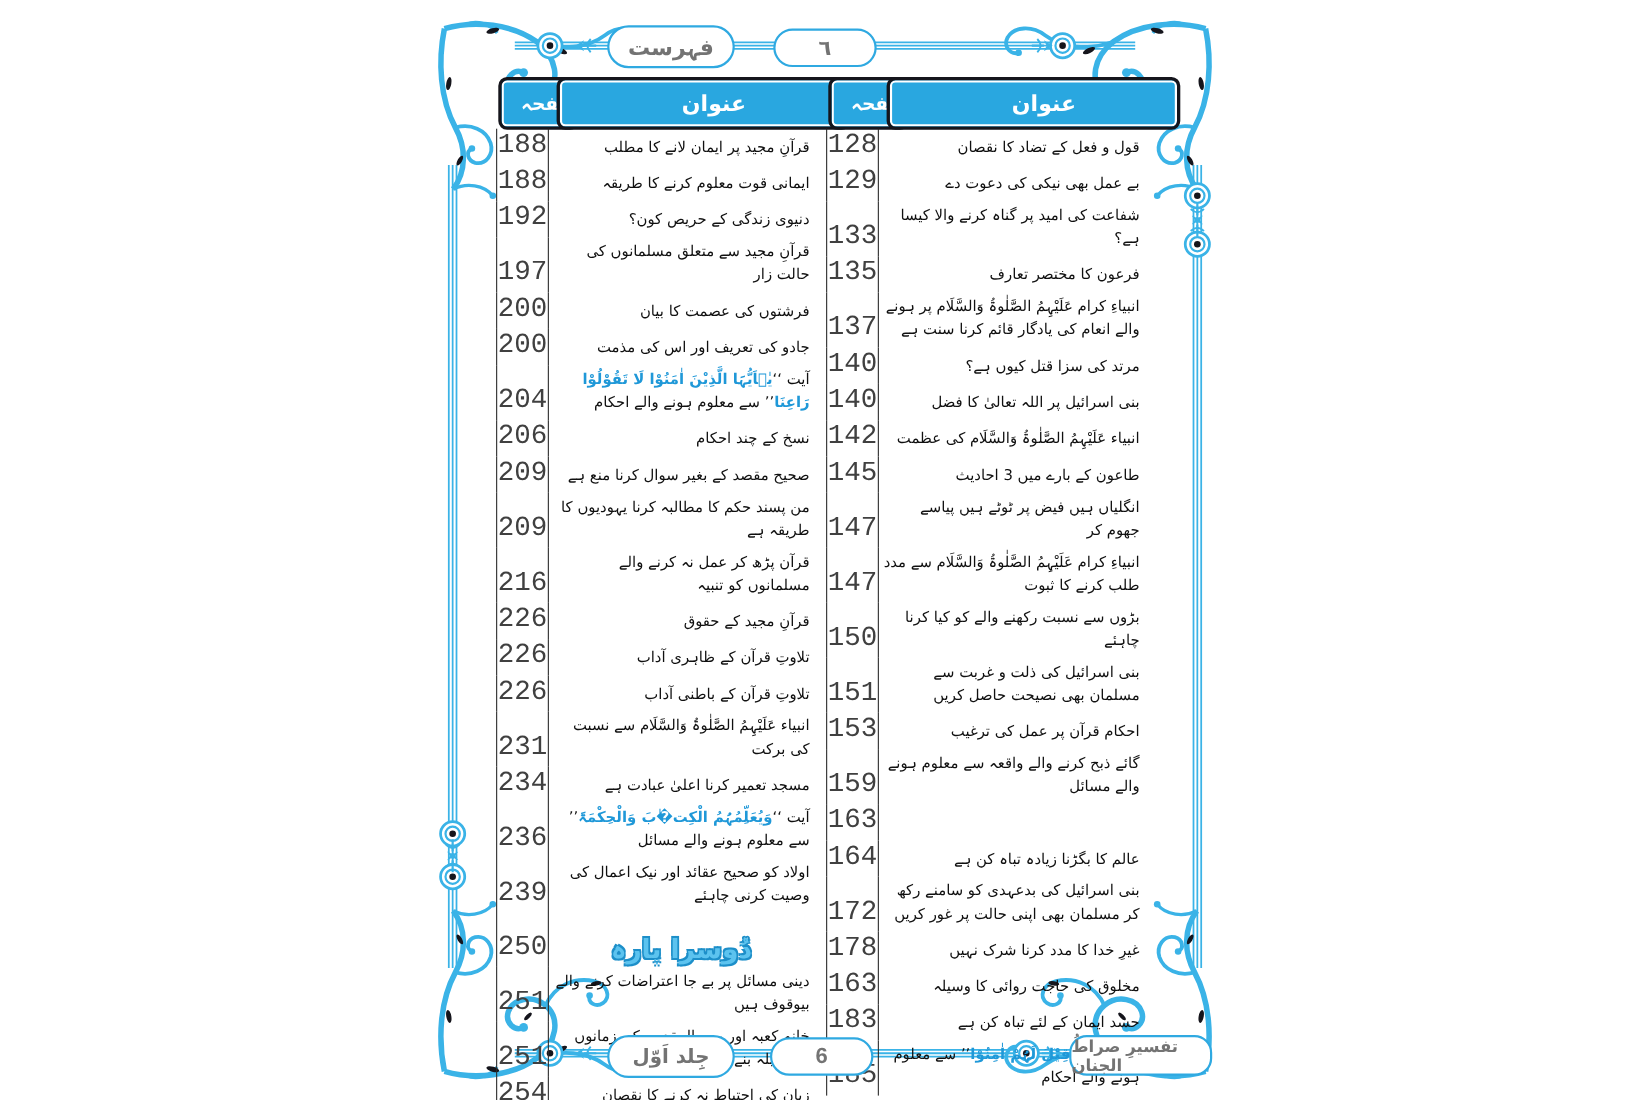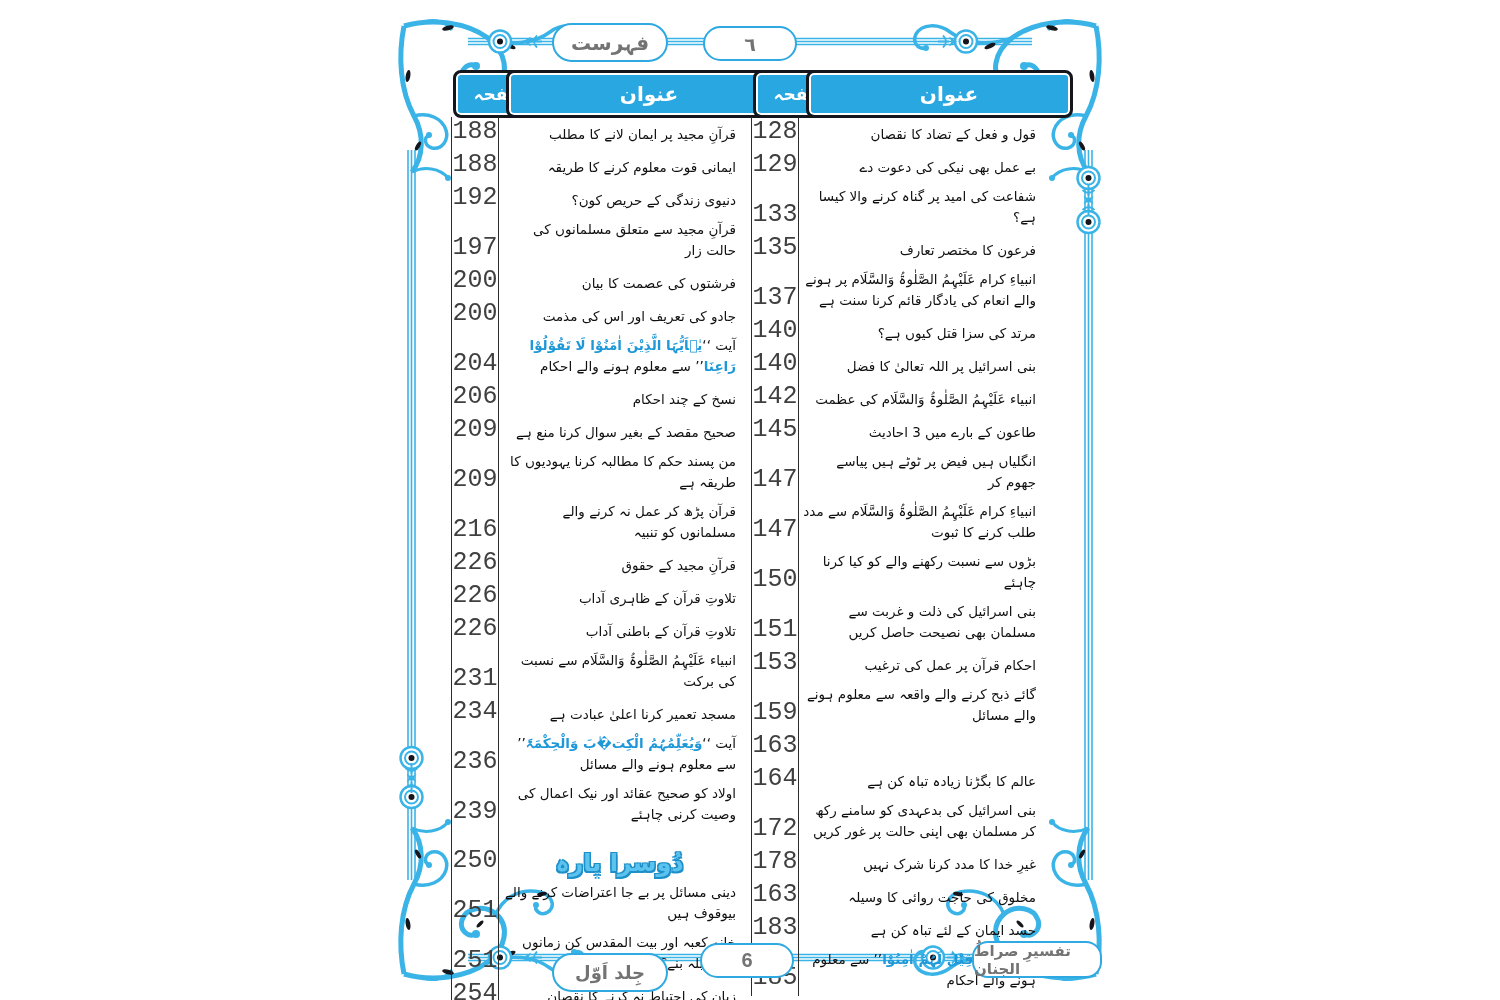--- a/index.html
+++ b/index.html
@@ -6,21 +6,21 @@
   .page{position:relative;width:1500px;height:1000px;background:#ffffff;overflow:hidden;
         font-family:"DejaVu Sans",sans-serif;color:#111;}
   svg.frame{position:absolute;left:0;top:0;z-index:1;}
 
   
   .pill{position:absolute;z-index:3;background:#fff;border:2.5px solid #2fa9e1;border-radius:26px;
         display:flex;align-items:center;justify-content:center;color:#737373;}
   .pill.urdu{font-family:"DejaVu Sans",sans-serif;font-weight:700;}
   #pill-index{left:552px;top:23px;width:112px;height:35px;font-size:20px;}
   #pill-top-num{left:703px;top:26px;width:90px;height:31px;font-size:19px;}
-  #pill-volume{left:552px;top:941px;width:112px;height:35px;font-size:18px;margin-top:12px;}
+  #pill-volume{left:552px;top:941px;width:112px;height:35px;font-size:18px;}
   #pill-bottom-num{left:700px;top:943px;width:90px;height:31px;font-size:20px;
         font-family:"Liberation Sans",sans-serif;font-weight:700;}
   #pill-book{left:972px;top:941px;width:126px;height:33px;font-size:15px;border-radius:16px;}
 
   
   .hbox{position:absolute;z-index:2;background:#29a7e0;border:3px solid #15151c;border-radius:8px;
         box-shadow:inset 0 0 0 2px #ffffff;color:#fff;display:flex;align-items:center;justify-content:center;
         font-weight:700;font-size:20px;padding-left:19px;}
   #hb-page-left {left:453px;top:70px;width:48px;height:42px;font-size:17px;}
   #hb-title-left{left:506px;top:70px;width:242px;height:42px;}

